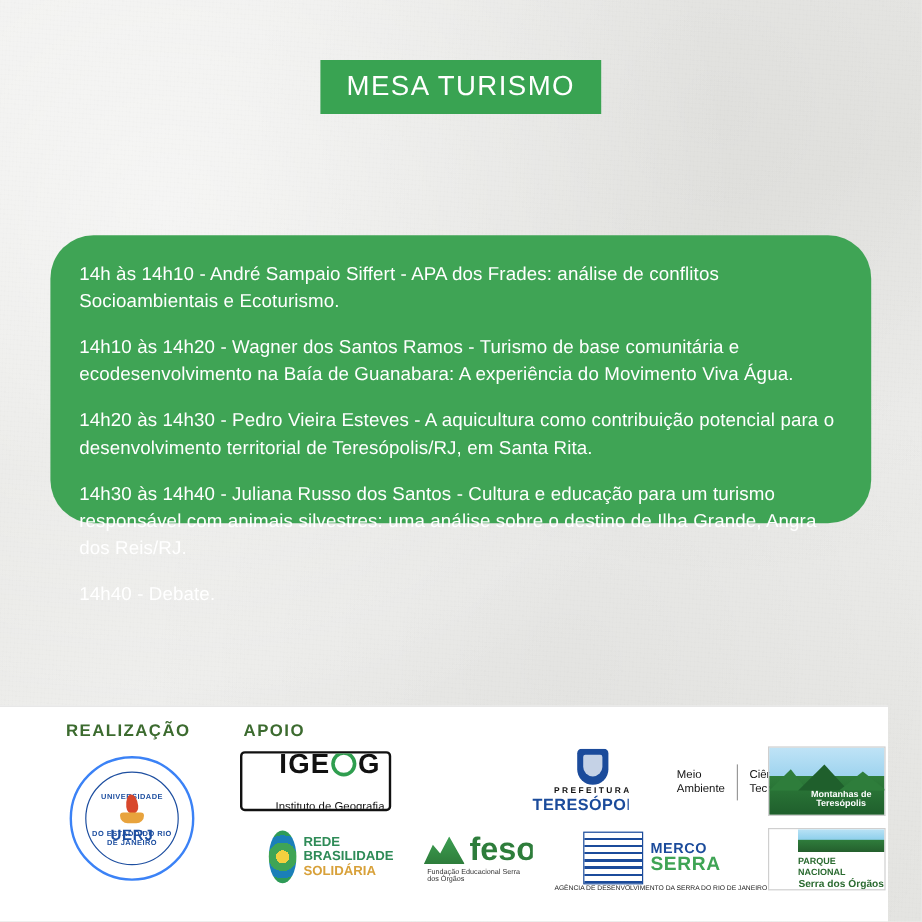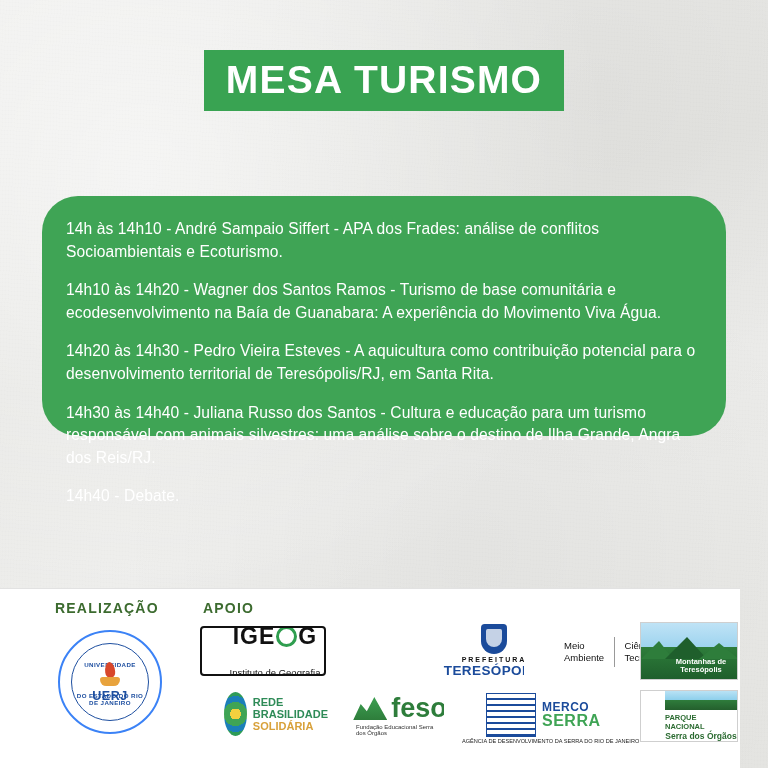--- a/index.html
+++ b/index.html
@@ -39,22 +39,22 @@
     position: absolute;
     top: 50px;
     left: 0;
     width: 768px;
     text-align: center;
   }
   .title-badge {
     display: inline-block;
     background: #39a352;
     color: #ffffff;
-    font-size: 39px;
-    font-weight: bold;
+    font-size: 23px;
+    font-weight: normal;
     letter-spacing: 1.2px;
     padding: 10px 22px 12px 22px;
     line-height: 1;
   }
 
   
   .card {
     position: absolute;
     left: 42px;
     top: 196px;

